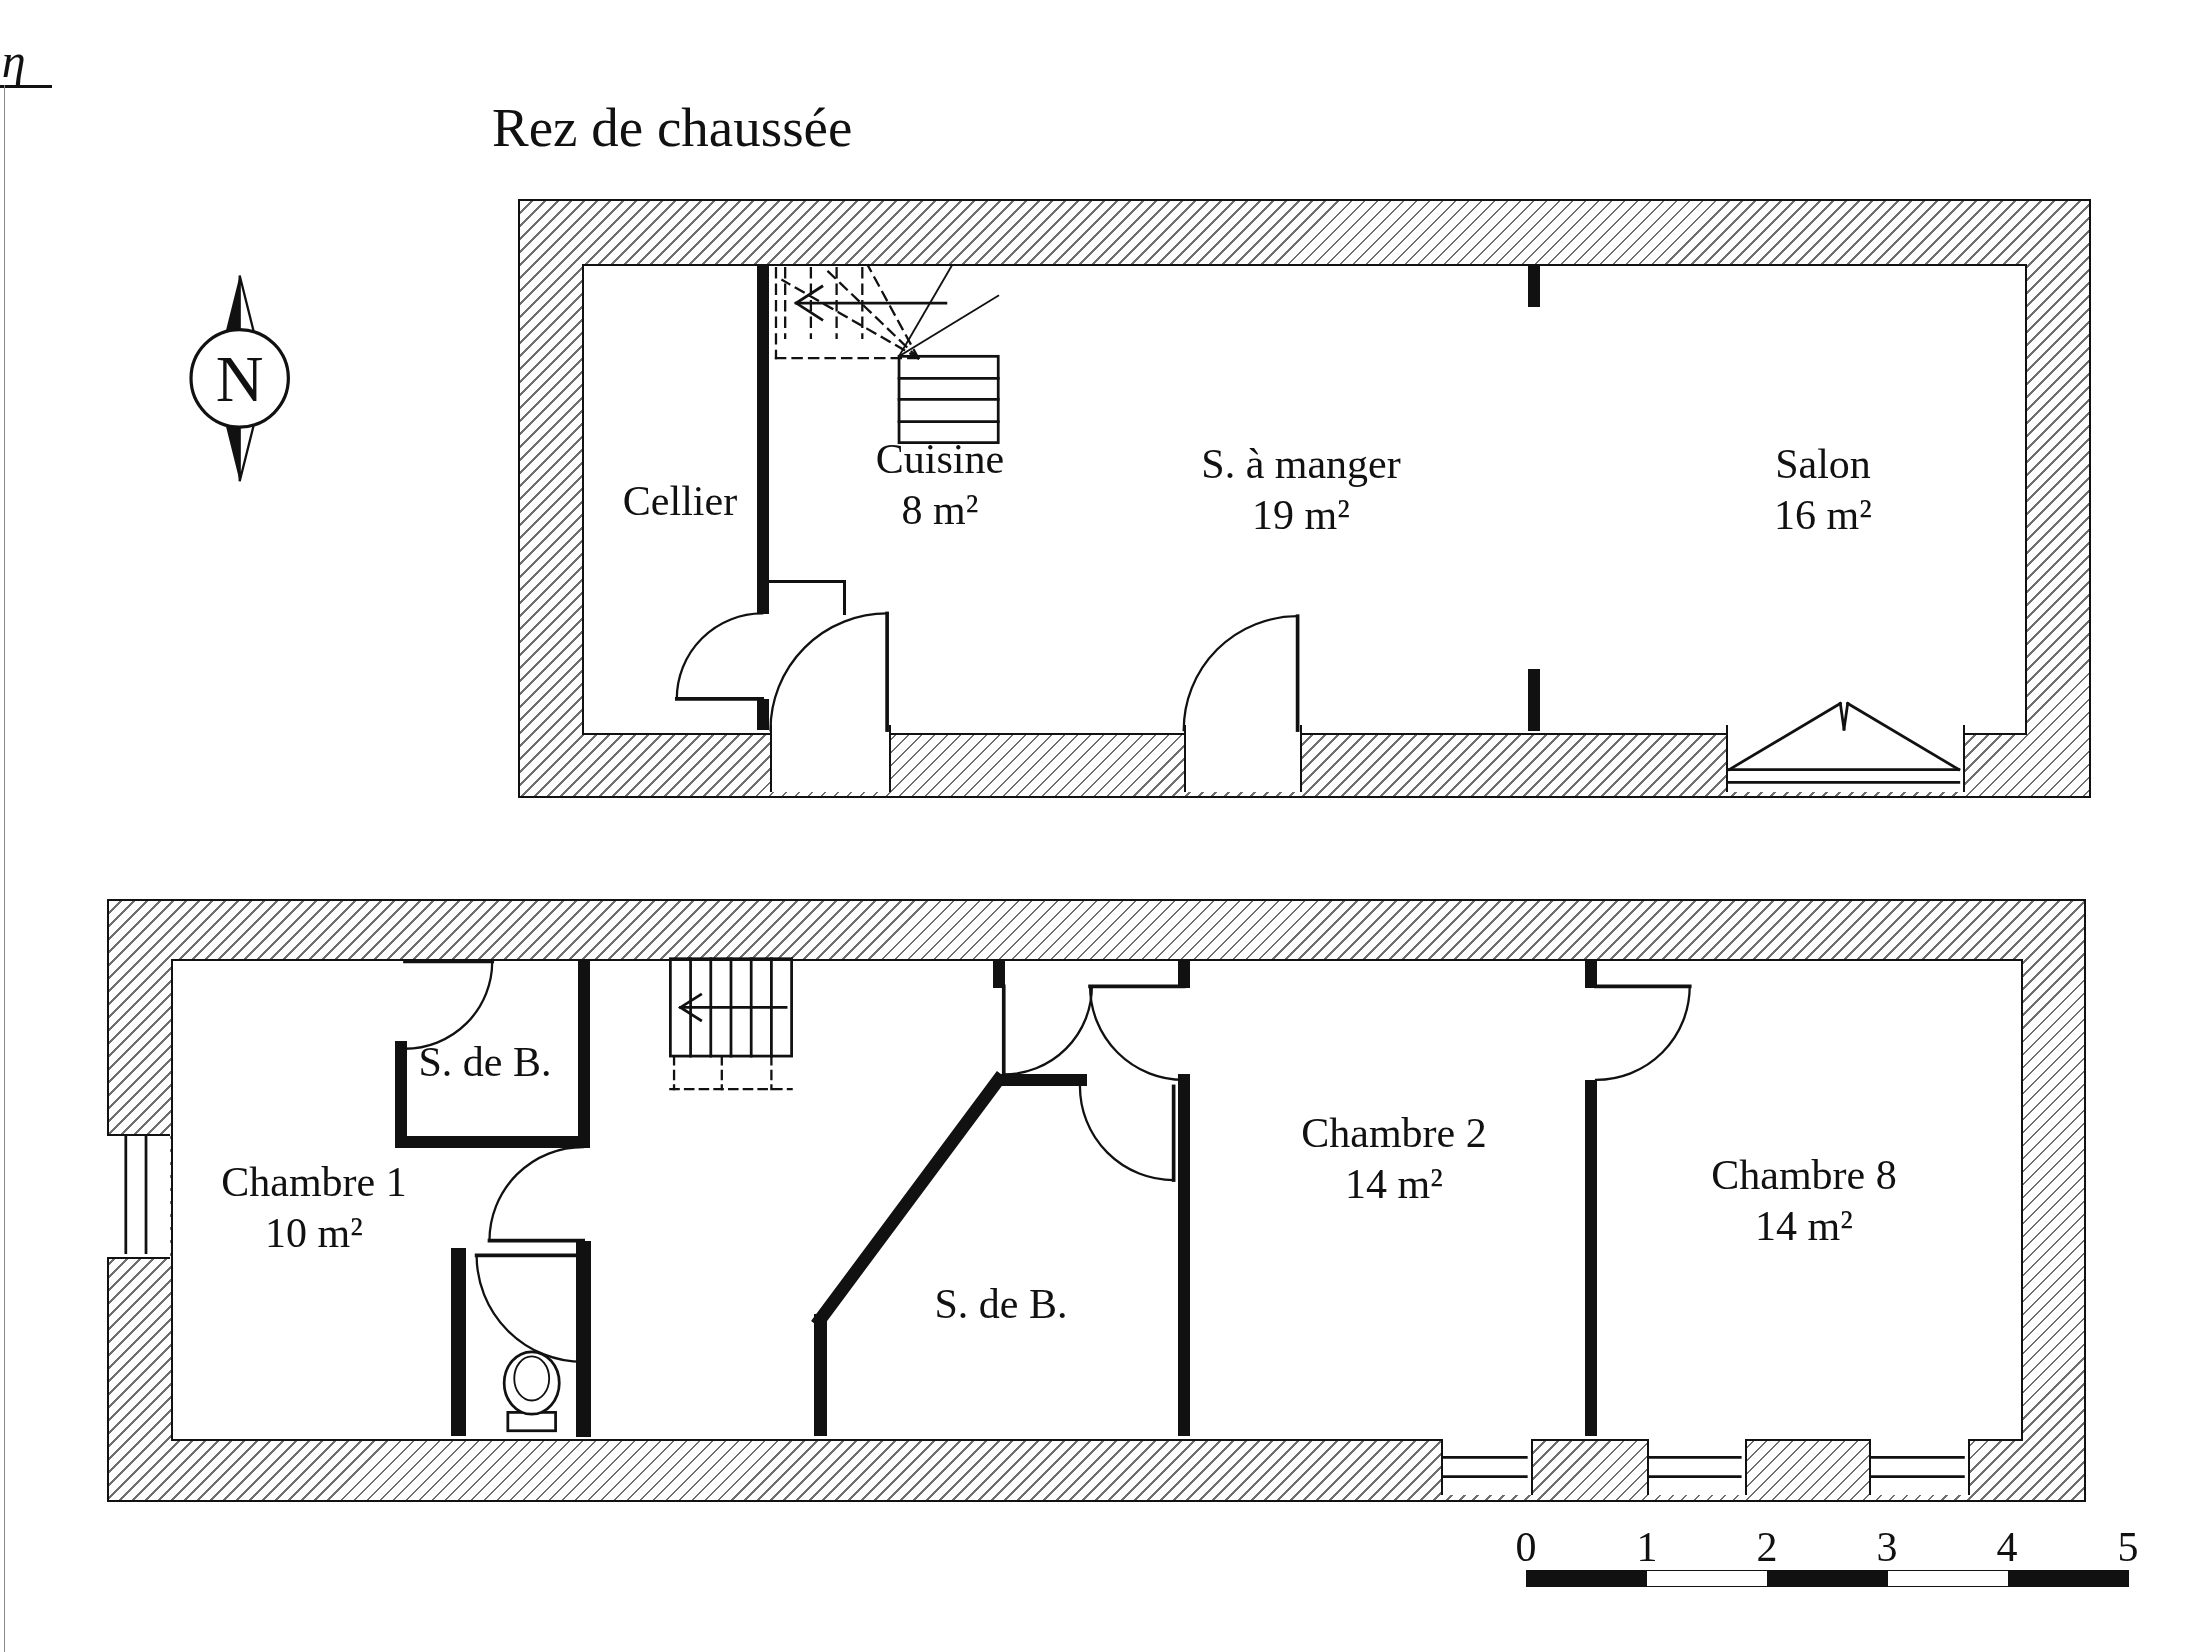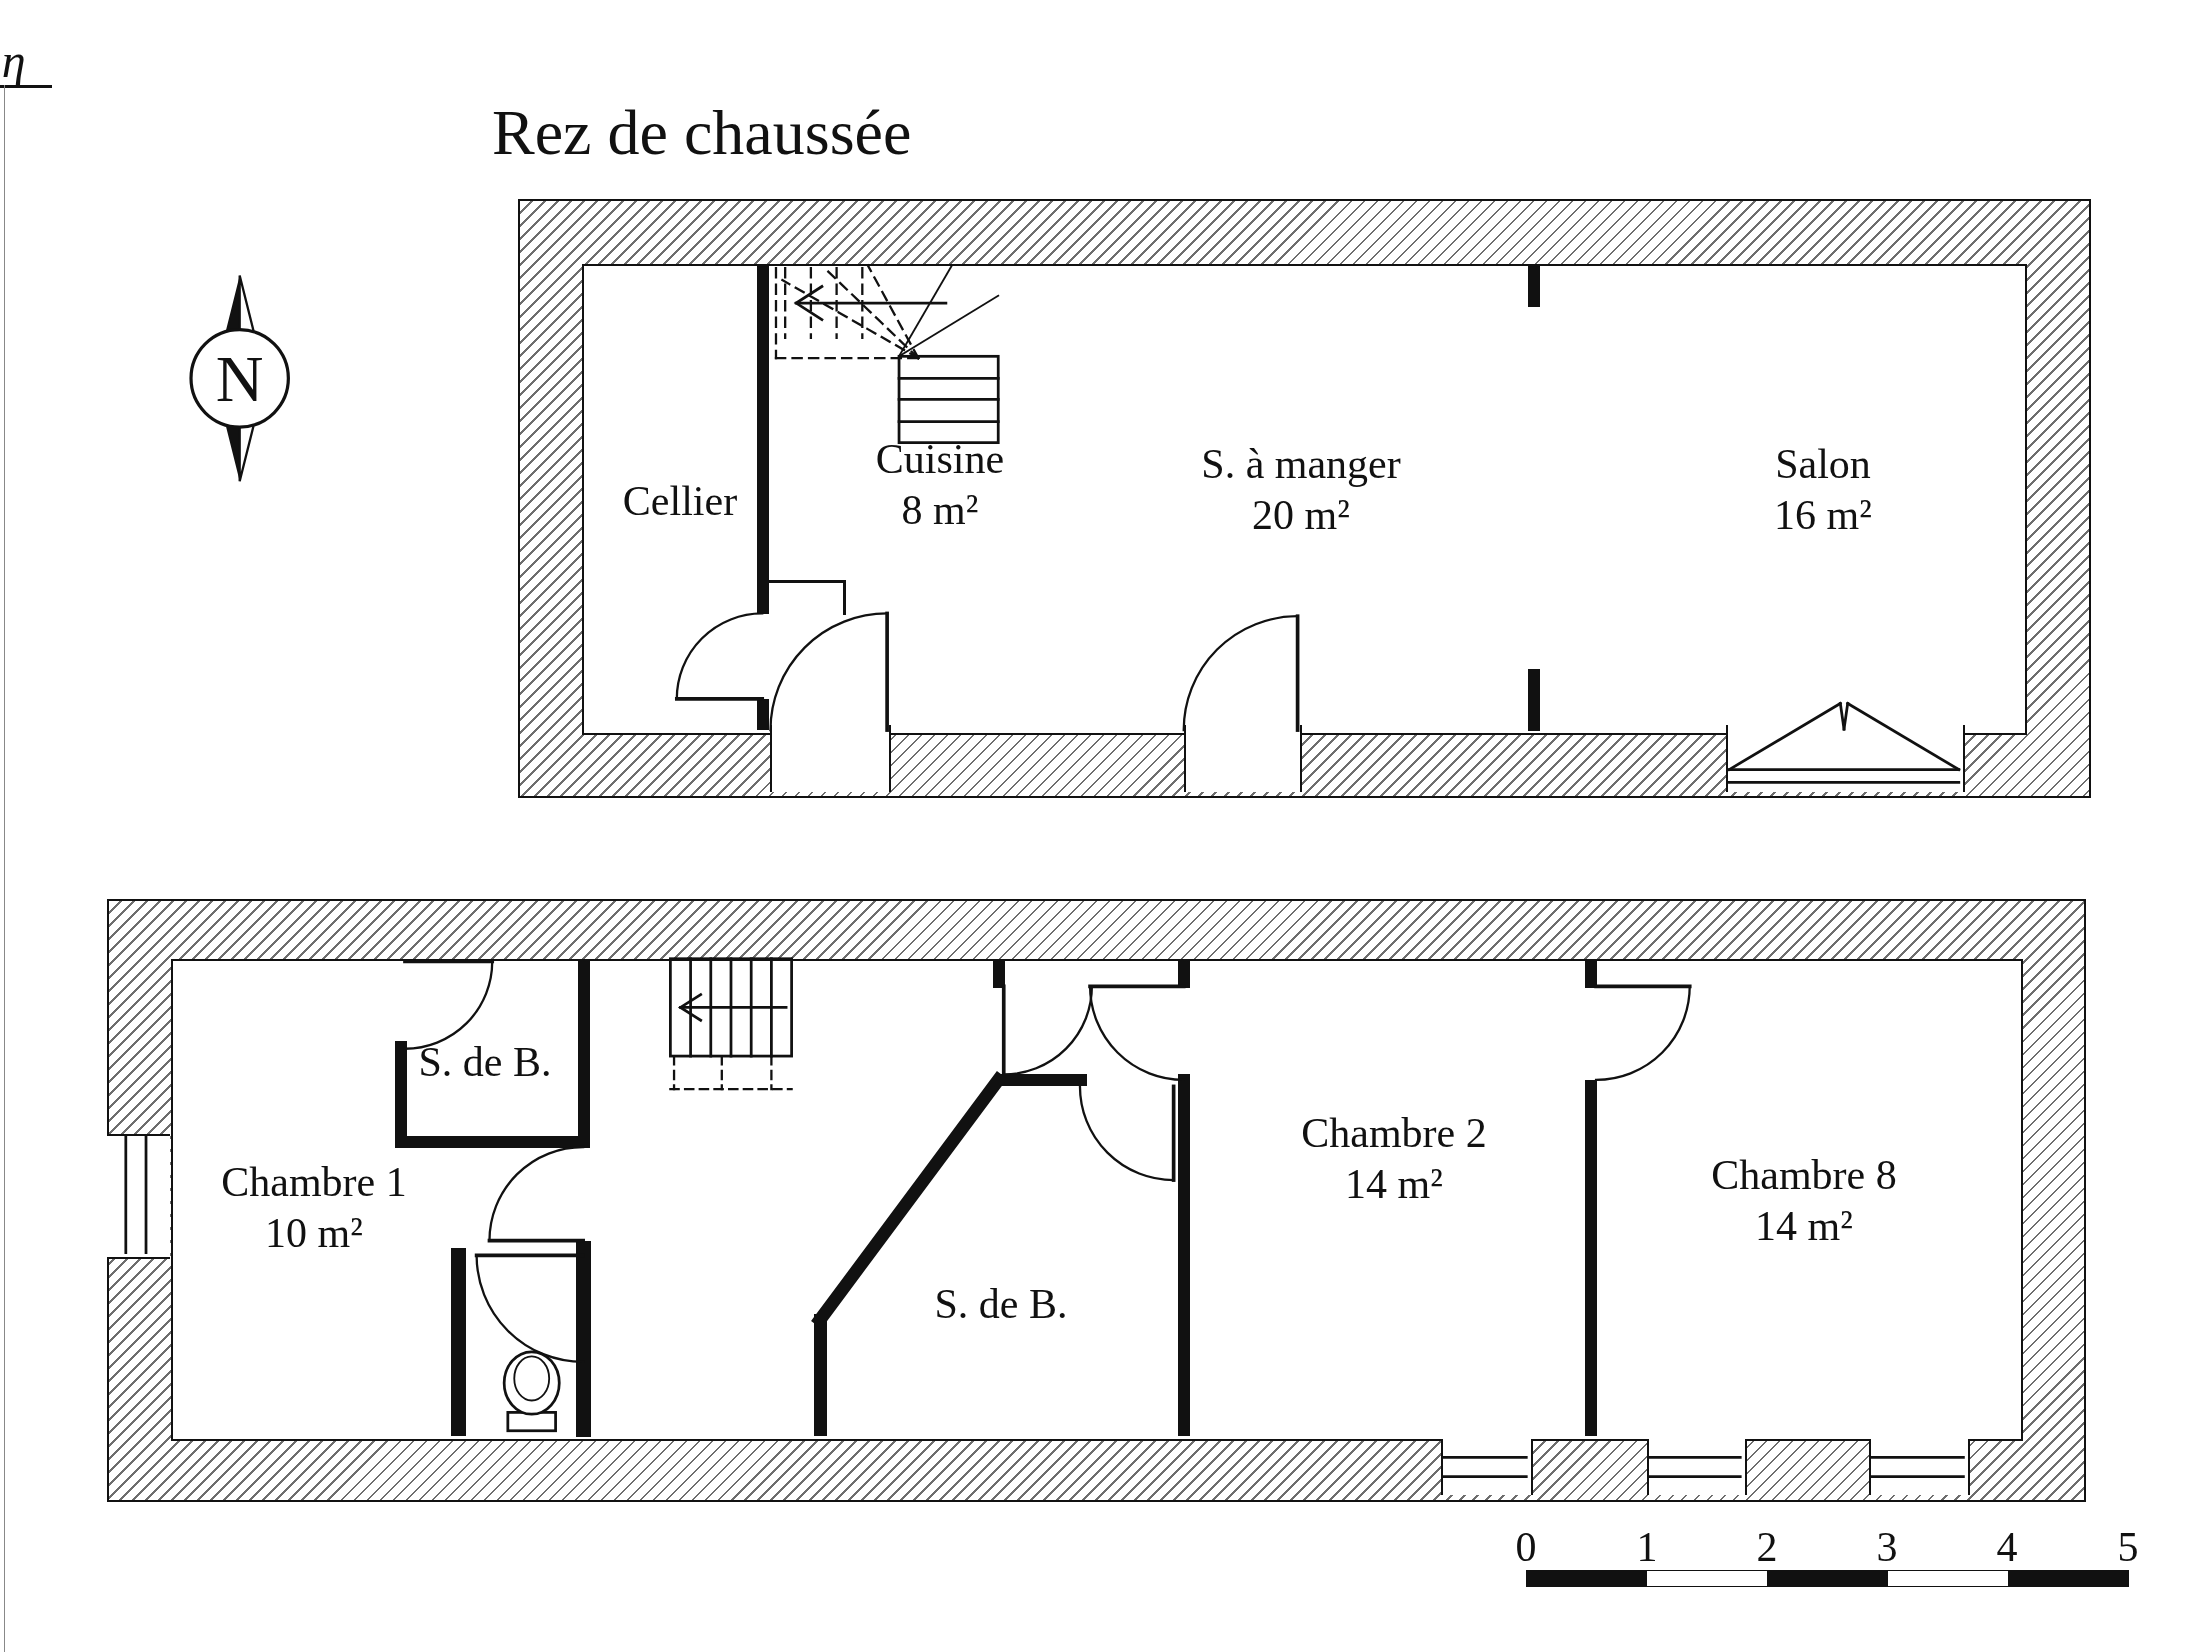--- a/index.html
+++ b/index.html
@@ -6,21 +6,21 @@
   .canvas{position:relative;width:2204px;height:1653px;background:#fff;overflow:hidden;
           font-family:"Liberation Serif","DejaVu Serif",serif;color:#111;}
   .hatch{position:absolute;border:2.8px solid #111;z-index:1;
          background:repeating-linear-gradient(135deg,#ffffff 0 7.3px,#6e6e6e 7.3px 9.2px);}
   .inner{position:absolute;background:#fff;border:2.8px solid #111;z-index:2;}
   .patch{position:absolute;background:#fff;z-index:3;}
   .patch.h{border-left:2.8px solid #111;border-right:2.8px solid #111;}
   .patch.v{border-top:2.8px solid #111;border-bottom:2.8px solid #111;}
   .wall{position:absolute;background:#111;z-index:4;}
   .overlay{position:absolute;left:0;top:0;z-index:5;}
-  .plan-title{position:absolute;font-size:64px;line-height:1.05;white-space:nowrap;z-index:6;}
+  .plan-title{position:absolute;font-size:55px;line-height:1.05;white-space:nowrap;z-index:6;}
   .room-label{position:absolute;z-index:6;text-align:center;font-size:42px;line-height:51px;
               transform:translateX(-50%);white-space:nowrap;}
   .tick{position:absolute;z-index:6;font-size:42px;transform:translateX(-50%);}
   .scalebar{position:absolute;left:1526px;top:1570px;width:601px;height:14.7px;
             border:1.8px solid #111;display:flex;z-index:6;}
   .scalebar .seg{flex:1;border-right:1.8px solid #111;}
   .scalebar .seg:last-child{border-right:none;}
   .seg.b{background:#111;}
   .seg.w{background:#fff;}
   .artifact-glyph{position:absolute;left:1.8px;top:33px;font-size:48px;font-style:italic;z-index:6;}
@@ -173,21 +173,21 @@
 
   <div class="room-label" style="left:680px;top:476px;">
     <div>Cellier</div>
   </div>
   <div class="room-label" style="left:905px;top:434px;margin-left:35px;">
     <div>Cuisine</div>
     <div>8 m²</div>
   </div>
   <div class="room-label" style="left:1301px;top:439px;">
     <div>S. à manger</div>
-    <div>20 m²</div>
+    <div>19 m²</div>
   </div>
   <div class="room-label" style="left:1783px;top:439px;margin-left:40px;">
     <div>Salon</div>
     <div>16 m²</div>
   </div>
 
   <div class="room-label" style="left:314px;top:1157px;">
     <div>Chambre 1</div>
     <div>10 m²</div>
   </div>

